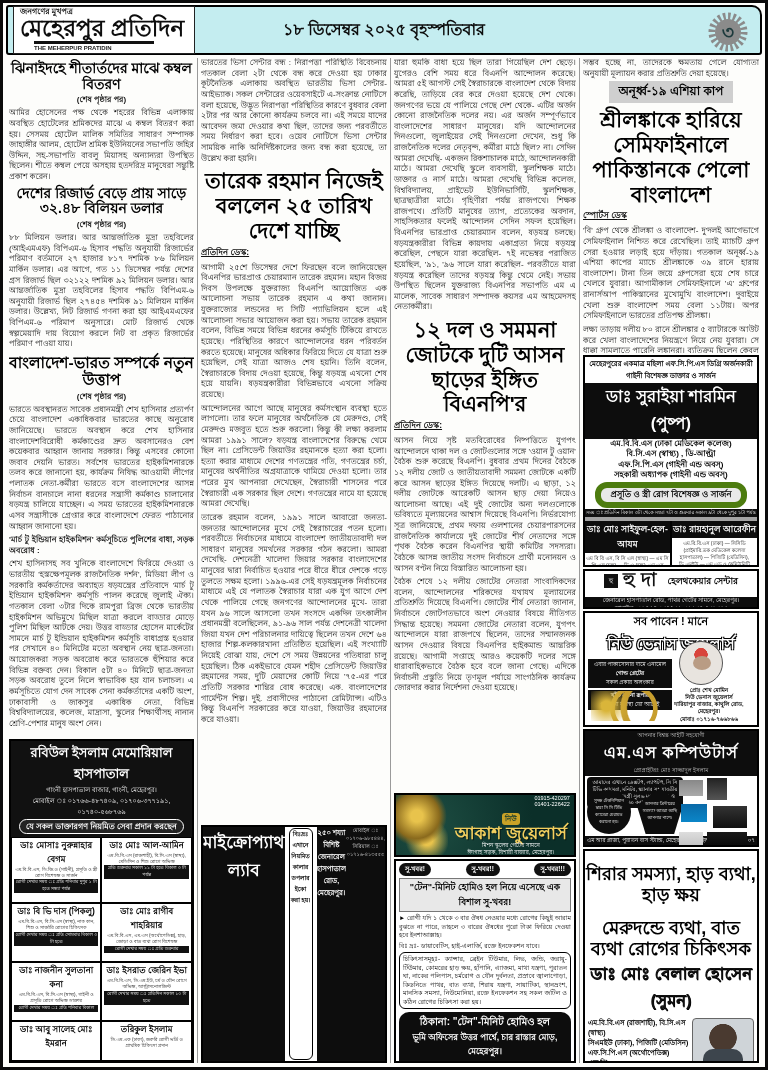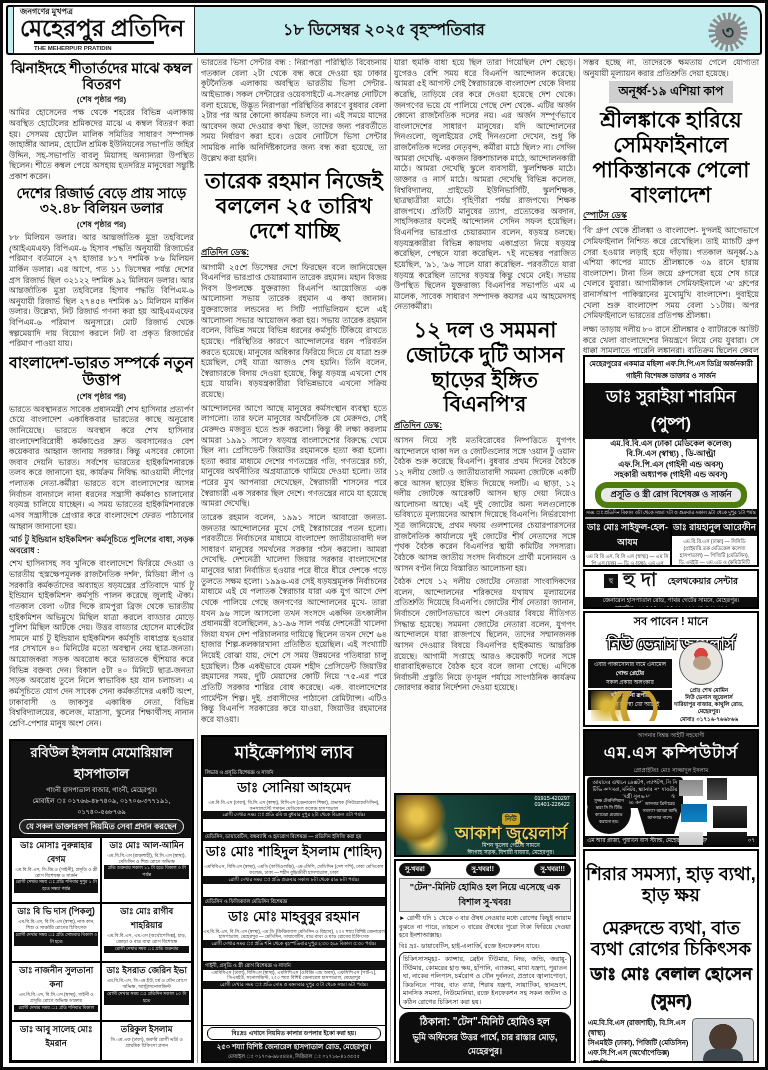--- a/index.html
+++ b/index.html
@@ -43,21 +43,21 @@
   .hosp-name { font-size:13px; font-weight:bold; }
   .hosp-addr { font-size:6.5px; } .hosp-ph { font-size:6.5px; }
   .hosp-ban { border:1px solid #fff; border-radius:8px; font-size:8px; font-weight:bold; margin:1px 6px 2px 6px; background:#222; color:#fff; }
   .docgrid { flex:1; display:grid; grid-template-columns:1fr 1fr; }
   .doccell { border:1px solid #000; padding:1px 2px; overflow:hidden; }
   .doccell .dn { font-size:8.5px; font-weight:bold; text-align:center; }
   .doccell .dd { font-size:4.6px; line-height:1.25; text-align:center; color:#222; }
   .doccell .ds { font-size:4.5px; background:#111; color:#fff; text-align:center; margin-top:1px; }
 
   
-  .micro { height:328px; display:flex; flex-direction:column;justify-content:center; }
+  .micro { height:238px; display:flex; flex-direction:row;justify-content:center; }
   .micro-head { background:#0d0d0d; color:#fff; text-align:center; font-size:17px; font-weight:bold; padding:2px 0; }
   .mdoc { border-bottom:1px solid #000; text-align:center; flex:1; overflow:hidden; }
   .mdoc .spec { background:#111; color:#fff; font-size:5px; text-align:left; padding:0 2px; }
   .mdoc .mn { font-size:13.5px; font-weight:bold; }
   .mdoc .md { font-size:4.6px; line-height:1.25; color:#222; }
   .mdoc .ms { background:#111; color:#fff; font-size:4.8px; }
   .micro-note { font-size:6px; font-weight:bold; border:1px solid #000; border-radius:6px; margin:1px 4px; text-align:center; }
   .micro-foot { background:#0d0d0d; color:#fff; text-align:center; font-size:7px; font-weight:bold; }
   .micro-ph { background:#0d0d0d; color:#ddd; text-align:center; font-size:5px; }
 
@@ -82,21 +82,21 @@
   .ten-foot .l2 { font-size:8.5px; font-weight:bold; }
   .ten-foot .l3 { font-size:11px; font-weight:bold; }
 
   
   .sur { height:212px; display:flex; flex-direction:column; text-align:center; }
   .sur-top { font-size:7px; font-weight:bold; padding:1px 2px; }
   .sur-name { background:#0d0d0d; color:#fff; font-size:16.5px; font-weight:bold; padding:1px 0; }
   .sur-deg { font-size:8px; font-weight:bold; line-height:1.3; }
   .sur-oval { border:6px solid #4d7c0f; border-radius:12px; font-size:8.5px; font-weight:bold; margin:1px 10px; background:#e9e9e9; }
   .sur-sch { background:#111; color:#fff; font-size:4.8px; }
-  .subdocs { display:flex; flex:1; border-top:2px solid #a3a3a3; }
+  .subdocs { display:flex; flex:1; border-top:4px solid #a3a3a3; }
   .subdoc { flex:1; overflow:hidden; text-align:center; }
   .subdoc + .subdoc { border-left:2px solid #000; }
   .subdoc .sn { background:#0d0d0d; color:#fff; font-size:8.8px; font-weight:bold; padding:1px 0; }
   .subdoc .sd { font-size:5px; line-height:1.4; color:#222; padding:2px 1px; }
 
   .huda { height:40px; display:flex; align-items:center; flex-direction:column; justify-content:center; }
   .huda-row { display:flex; align-items:center; gap:5px; }
   .huda-logo { width:14px; height:14px; background:#111; color:#fff; font-size:7px; text-align:center; line-height:14px; }
   .huda-name { font-size:19px; font-weight:bold; letter-spacing:6px; color:#111; }
   .huda-suf { font-size:9px; font-weight:bold; }

